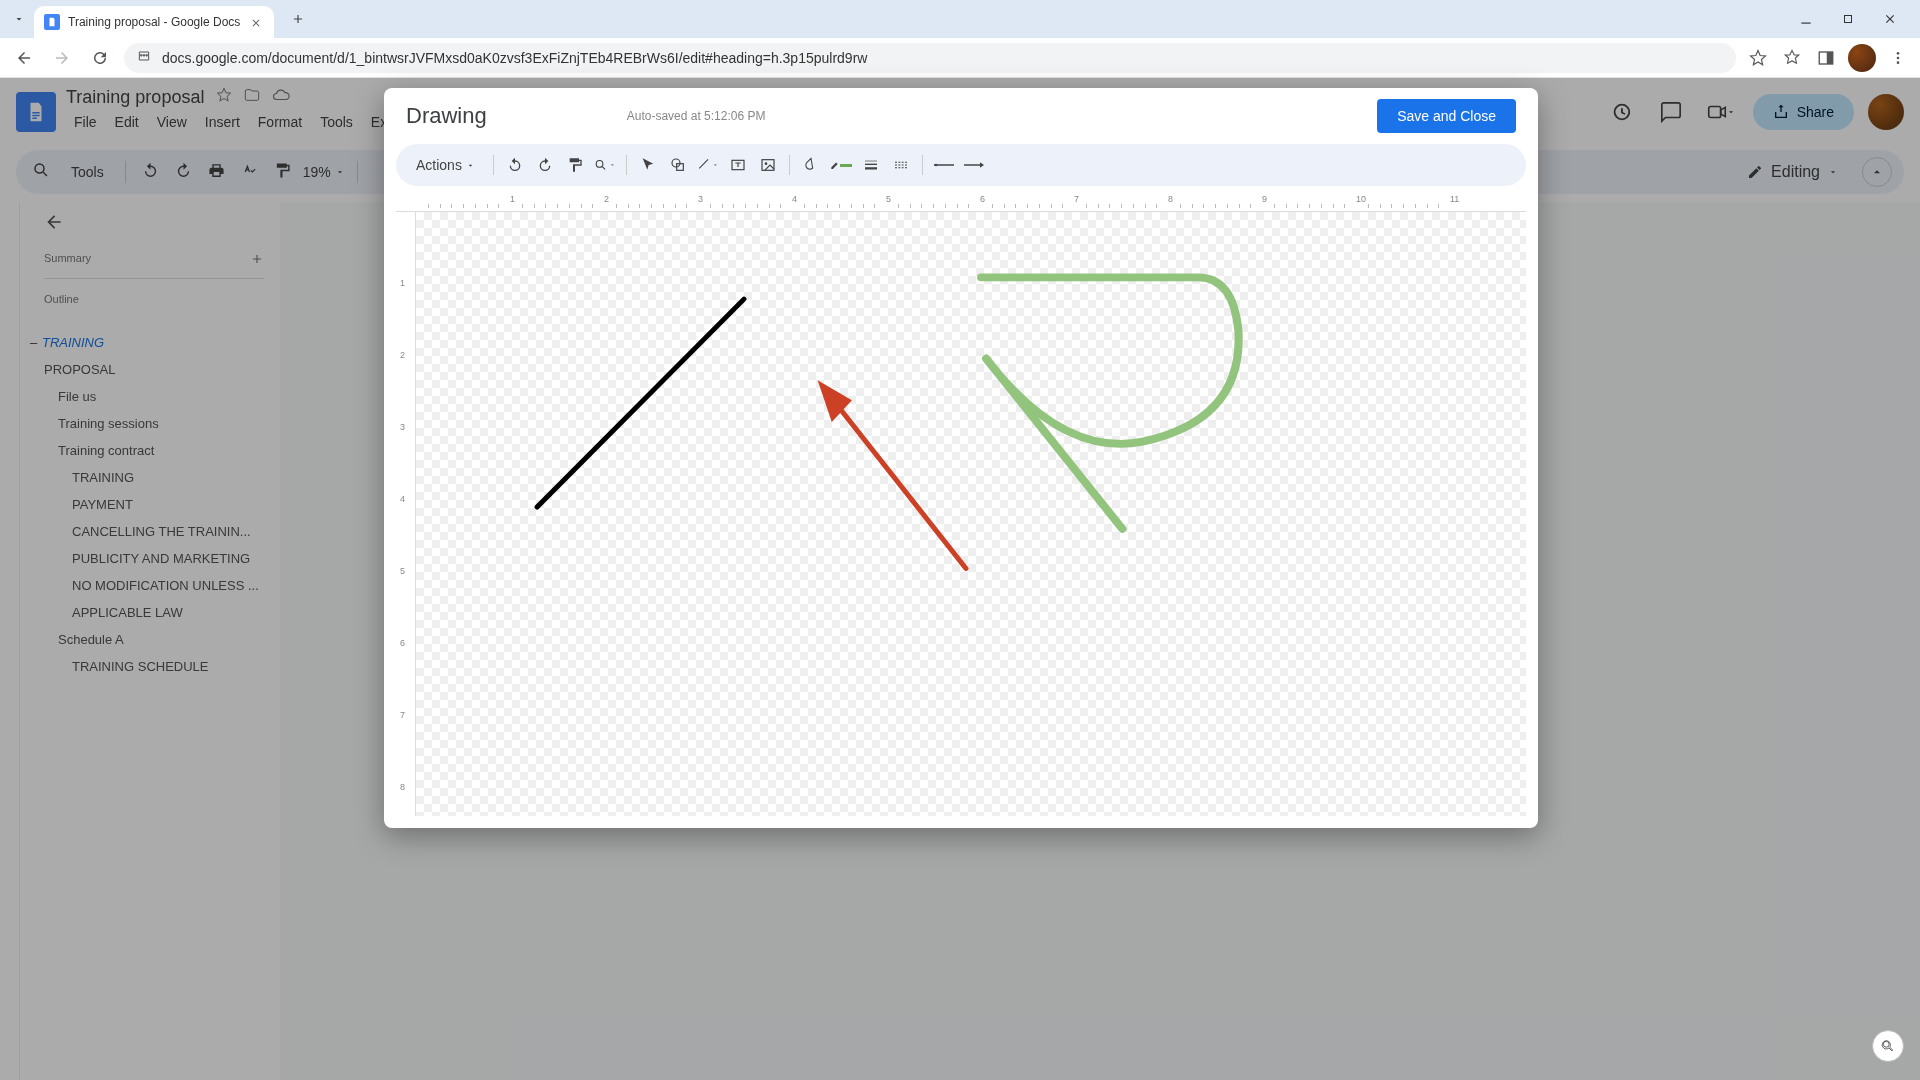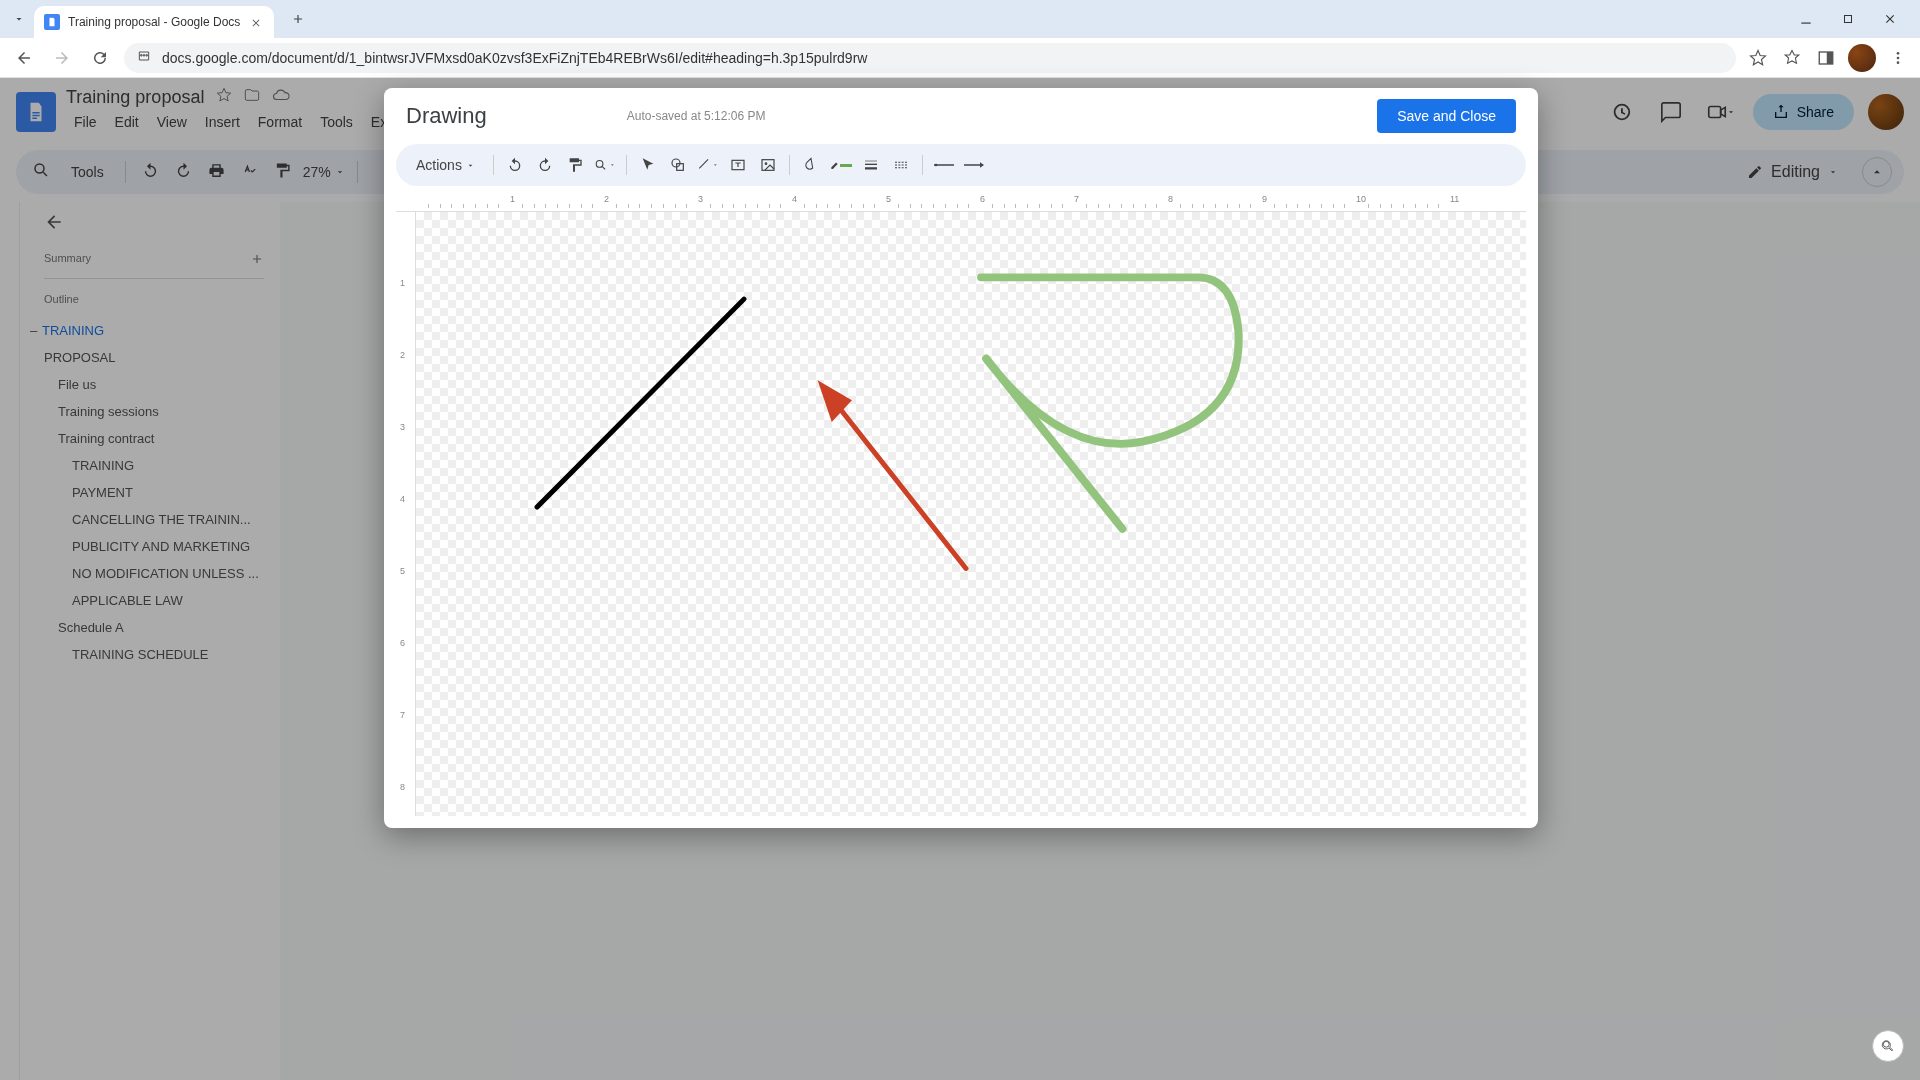--- a/index.html
+++ b/index.html
@@ -52,26 +52,26 @@
 .editing-btn { display: flex; align-items: center; gap: 8px; padding: 4px 10px; cursor: pointer; color: #444; }
 .collapse-btn { width: 30px; height: 30px; border-radius: 50%; border: 1px solid #ccc; display: flex; align-items: center; justify-content: center; cursor: pointer; color: #444; }
 
 
 .docs-main { display: flex; margin-top: 8px; height: calc(100% - 202px); }
 .ruler-v { width: 20px; background: #fff; border-right: 1px solid #eee; position: relative; }
 .ruler-v-inner { position: absolute; top: 0; left: 0; width: 100%; height: 100%; }
 .sidebar { width: 260px; padding: 10px 16px 10px 24px; }
 .sb-back { color: #555; cursor: pointer; margin-bottom: 16px; }
 .sb-summary { display: flex; justify-content: space-between; font-size: 11px; color: #777; padding-bottom: 10px; border-bottom: 1px solid #ddd; margin-bottom: 14px; }
-.sb-outline-hdr { font-size: 11px; color: #777; margin-bottom: 12px; }
+.sb-outline-hdr { font-size: 11px; color: #777; margin-bottom: 24px; }
 .sb-item { font-size: 13px; padding: 6px 0; cursor: pointer; }
 .sb-item.l0 { color: #555; }
 .sb-item.l1 { padding-left: 14px; color: #555; }
 .sb-item.l2 { padding-left: 28px; color: #555; white-space: nowrap; overflow: hidden; text-overflow: ellipsis; }
-.sb-item.active { color: #1a73e8; font-weight: 500; }
+.sb-item.active { color: #1a73e8; font-weight: 500; font-style: italic; }
 .sb-collapse { display: inline-block; width: 10px; color: #555; margin-right: 2px; margin-left: -14px; }
 .doc-area { flex: 1; background: #f8f9fa; }
 
 
 .overlay { position: absolute; top: 78px; left: 0; width: 100%; height: calc(100% - 78px); background: rgba(0,0,0,0.33); }
 
 
 .modal { position: absolute; top: 88px; left: 384px; width: 1154px; height: 740px; background: #fff; border-radius: 8px; box-shadow: 0 8px 30px rgba(0,0,0,0.35); display: flex; flex-direction: column; overflow: hidden; }
 .modal-header { height: 56px; padding: 0 22px; display: flex; align-items: center; }
 .modal-title { font-size: 22px; color: #3c4043; }
@@ -276,21 +276,21 @@
   <span class="tb-icon"><svg width="17" height="17" viewBox="0 0 24 24">
         <path d="M19 8h-1V3H6v5H5a3 3 0 00-3 3v6h4v4h12v-4h4v-6a3 3 0 00-3-3zM8 5h8v3H8zm8 14H8v-5h8z" fill="currentColor"></path>
       </svg></span>
   <span class="tb-icon"><svg width="17" height="17" viewBox="0 0 24 24">
         <path d="M6 14l3-8 3 8M7 11h4M14 12l2 2 4-4" stroke="currentColor" stroke-width="1.8" fill="none"></path>
       </svg></span>
   <span class="tb-icon"><svg width="17" height="17" viewBox="0 0 24 24">
         <path d="M18 4V2H4v6h14V6h2v5H9v11h3V13h10V4z" fill="currentColor"></path>
       </svg></span>
   <span class="tb-zoom">
-    <span>27%</span>
+    <span>19%</span>
     <svg width="10" height="10" viewBox="0 0 24 24">
         <path d="M7 10l5 5 5-5z" fill="currentColor"></path>
       </svg>
   </span>
   <span class="tb-sep"></span>
   <div class="tb-right">
     <div class="editing-btn">
       <svg width="16" height="16" viewBox="0 0 24 24">
           <path d="M3 17.25V21h3.75L17.81 9.94l-3.75-3.75L3 17.25zM20.71 7.04a1 1 0 000-1.41l-2.34-2.34a1 1 0 00-1.41 0l-1.83 1.83 3.75 3.75z" fill="currentColor"></path>
         </svg>

